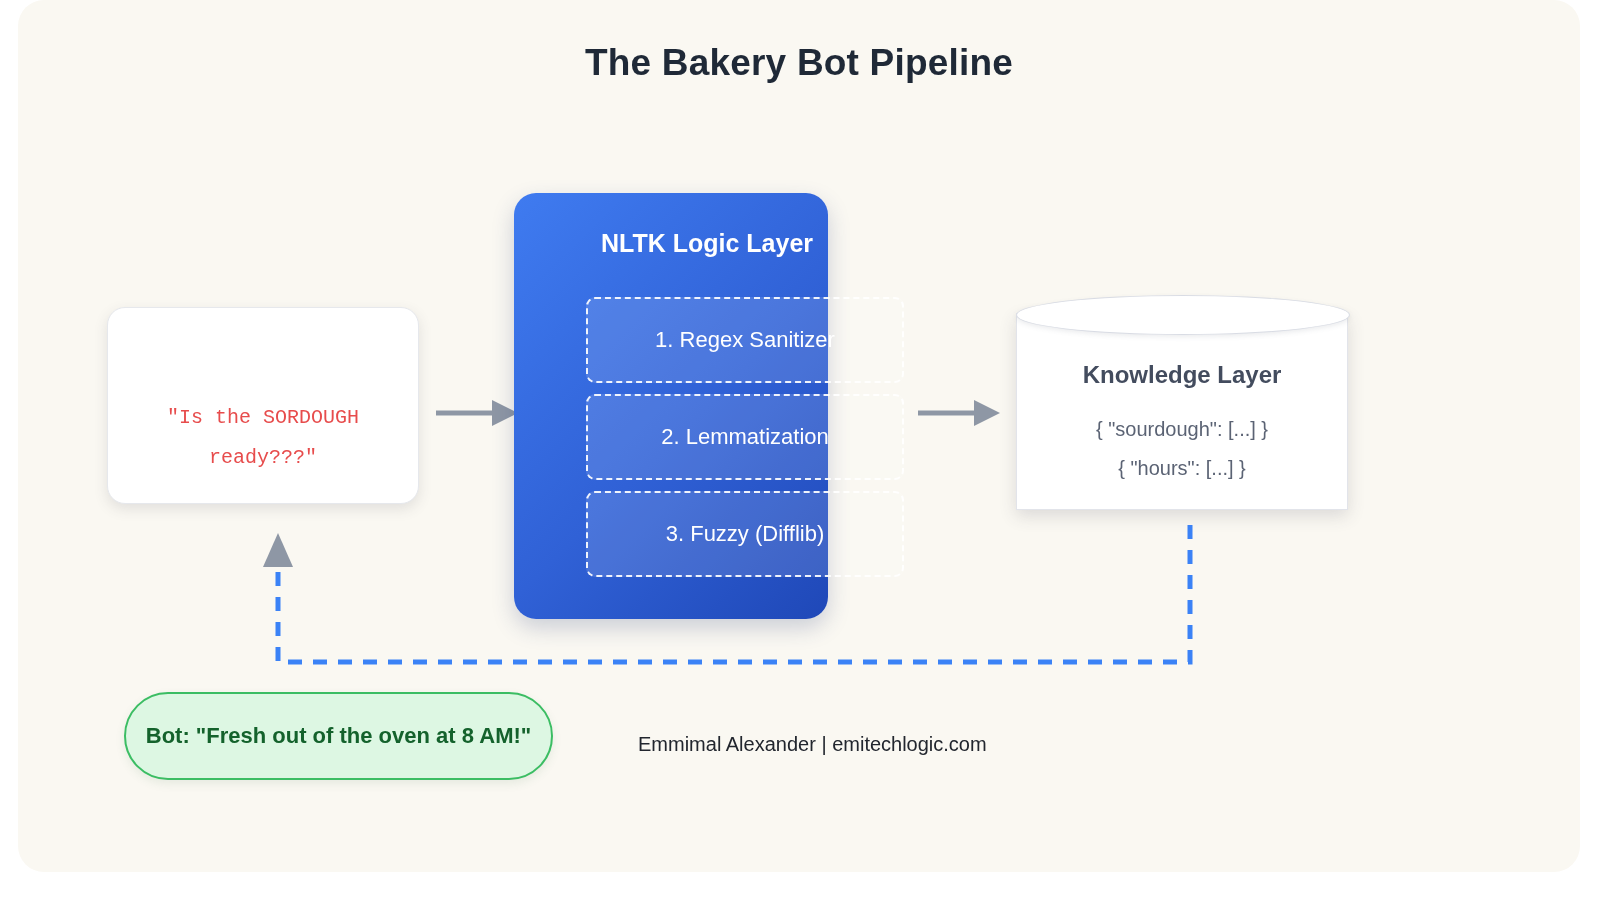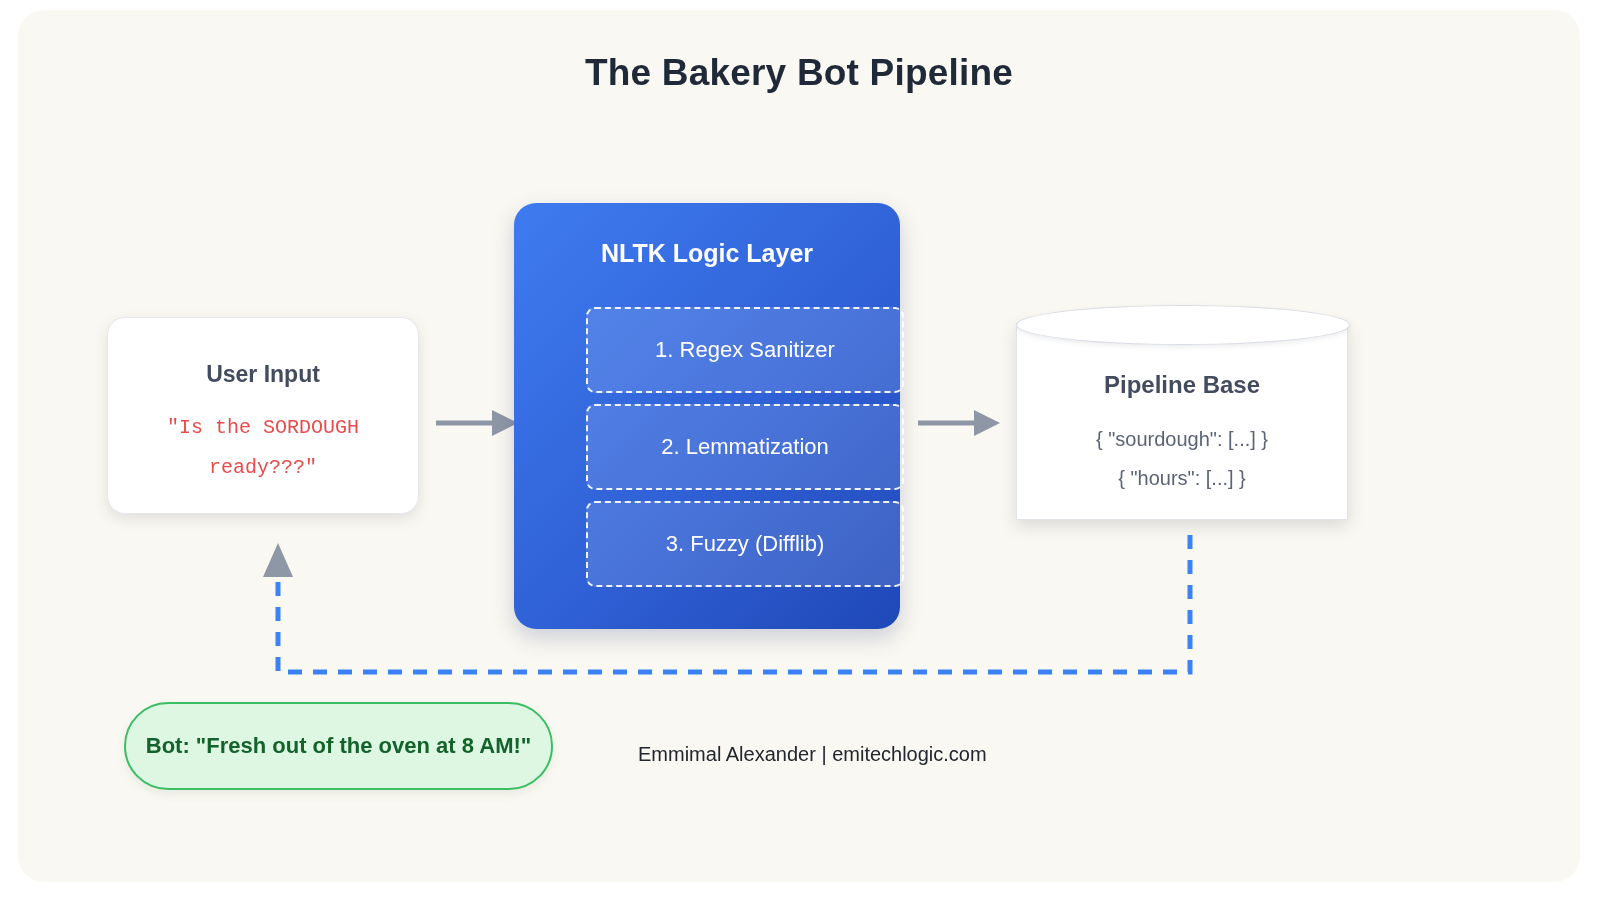--- a/index.html
+++ b/index.html
@@ -8,21 +8,21 @@
     background: #ffffff;
     width: 1600px;
     height: 908px;
     overflow: hidden;
     font-family: "Liberation Sans", sans-serif;
   }
 
   #canvas {
     position: absolute;
     left: 18px;
-    top: 10px;
+    top: 0;
     width: 1562px;
     height: 872px;
     background: #faf8f2;
     border-radius: 26px;
   }
 
   
   #page-title {
     position: absolute;
     left: 0;
@@ -66,21 +66,21 @@
     line-height: 40px;
     color: #e74c4c;
     white-space: pre-line;
   }
 
   
   #nltk-box {
     position: absolute;
     left: 496px;
     top: 193px;
-    width: 386px;
+    width: 314px;
     height: 426px;
     border-radius: 22px;
     background: linear-gradient(135deg, #3f7bf0 0%, #3061d6 55%, #1f48b8 100%);
     box-shadow: 0 9px 22px rgba(40,60,120,0.22);
   }
   #nltk-title {
     position: absolute;
     left: 0; top: 36px;
     width: 386px;
     text-align: center;
@@ -200,21 +200,20 @@
   }
 </style>
 </head>
 <body>
 
 <div id="canvas">
 
   <div id="page-title">The Bakery Bot Pipeline</div>
 
   <div id="user-input-card">
-    <div id="user-input-title">User Input</div>
     <div id="user-input-text">"Is the SORDOUGH
 ready???"</div>
   </div>
 
   <svg id="arrow-input-to-nltk" class="flow-arrow" width="82" height="30">
     <line x1="0" y1="15" x2="58" y2="15" stroke="#8e97a5" stroke-width="5"></line>
     <polygon points="56,2 82,15 56,28" fill="#8e97a5"></polygon>
   </svg>
 
   <div id="nltk-box">
@@ -231,21 +230,21 @@
   </div>
 
   <svg id="arrow-nltk-to-kb" class="flow-arrow" width="82" height="30">
     <line x1="0" y1="15" x2="58" y2="15" stroke="#8e97a5" stroke-width="5"></line>
     <polygon points="56,2 82,15 56,28" fill="#8e97a5"></polygon>
   </svg>
 
   <div id="kb-shape">
     <div id="kb-body"></div>
     <div id="kb-cap"></div>
-    <div id="kb-title">Pipeline Base</div>
+    <div id="kb-title">Knowledge Layer</div>
     <div id="kb-lines">
       <div>{ "sourdough": [...] }</div>
       <div>{ "hours": [...] }</div>
     </div>
   </div>
 
   <svg id="feedback-path" width="960" height="150">
     <polyline points="934,0 934,137 22,137 22,40" fill="none" stroke="#3b82f6" stroke-width="5" stroke-dasharray="14,11"></polyline>
     <polygon points="22,8 37,42 7,42" fill="#8e97a5"></polygon>
   </svg>

